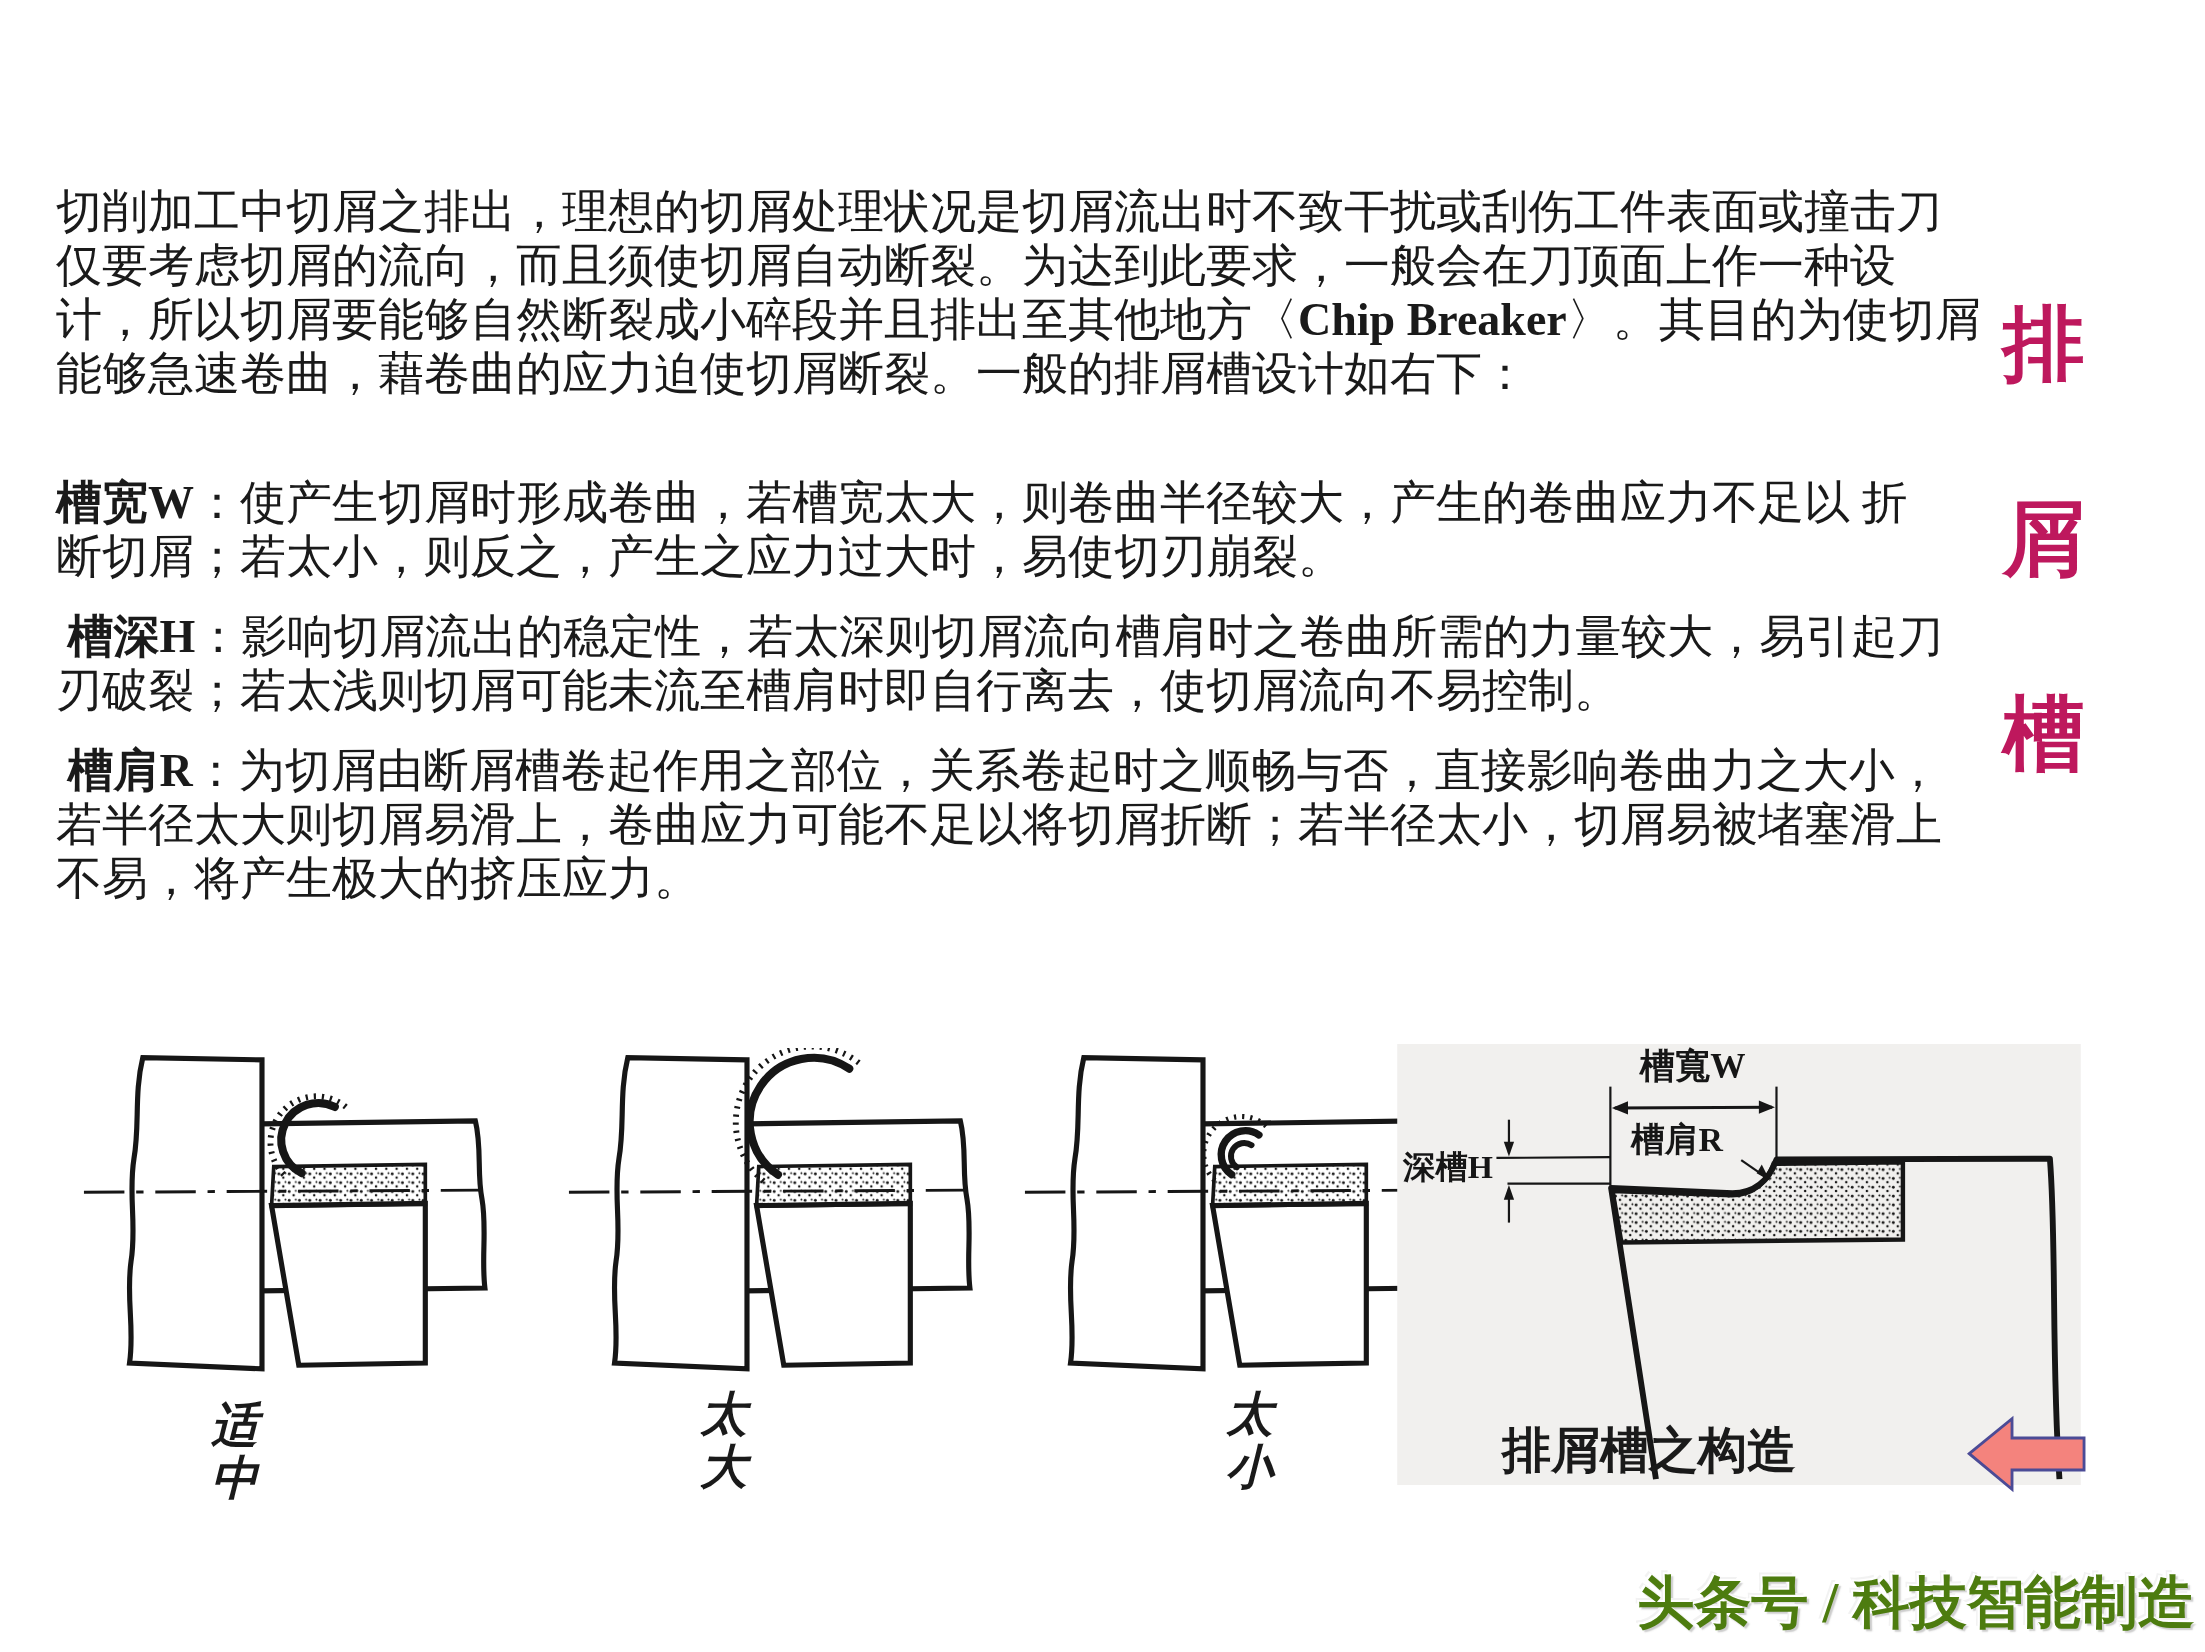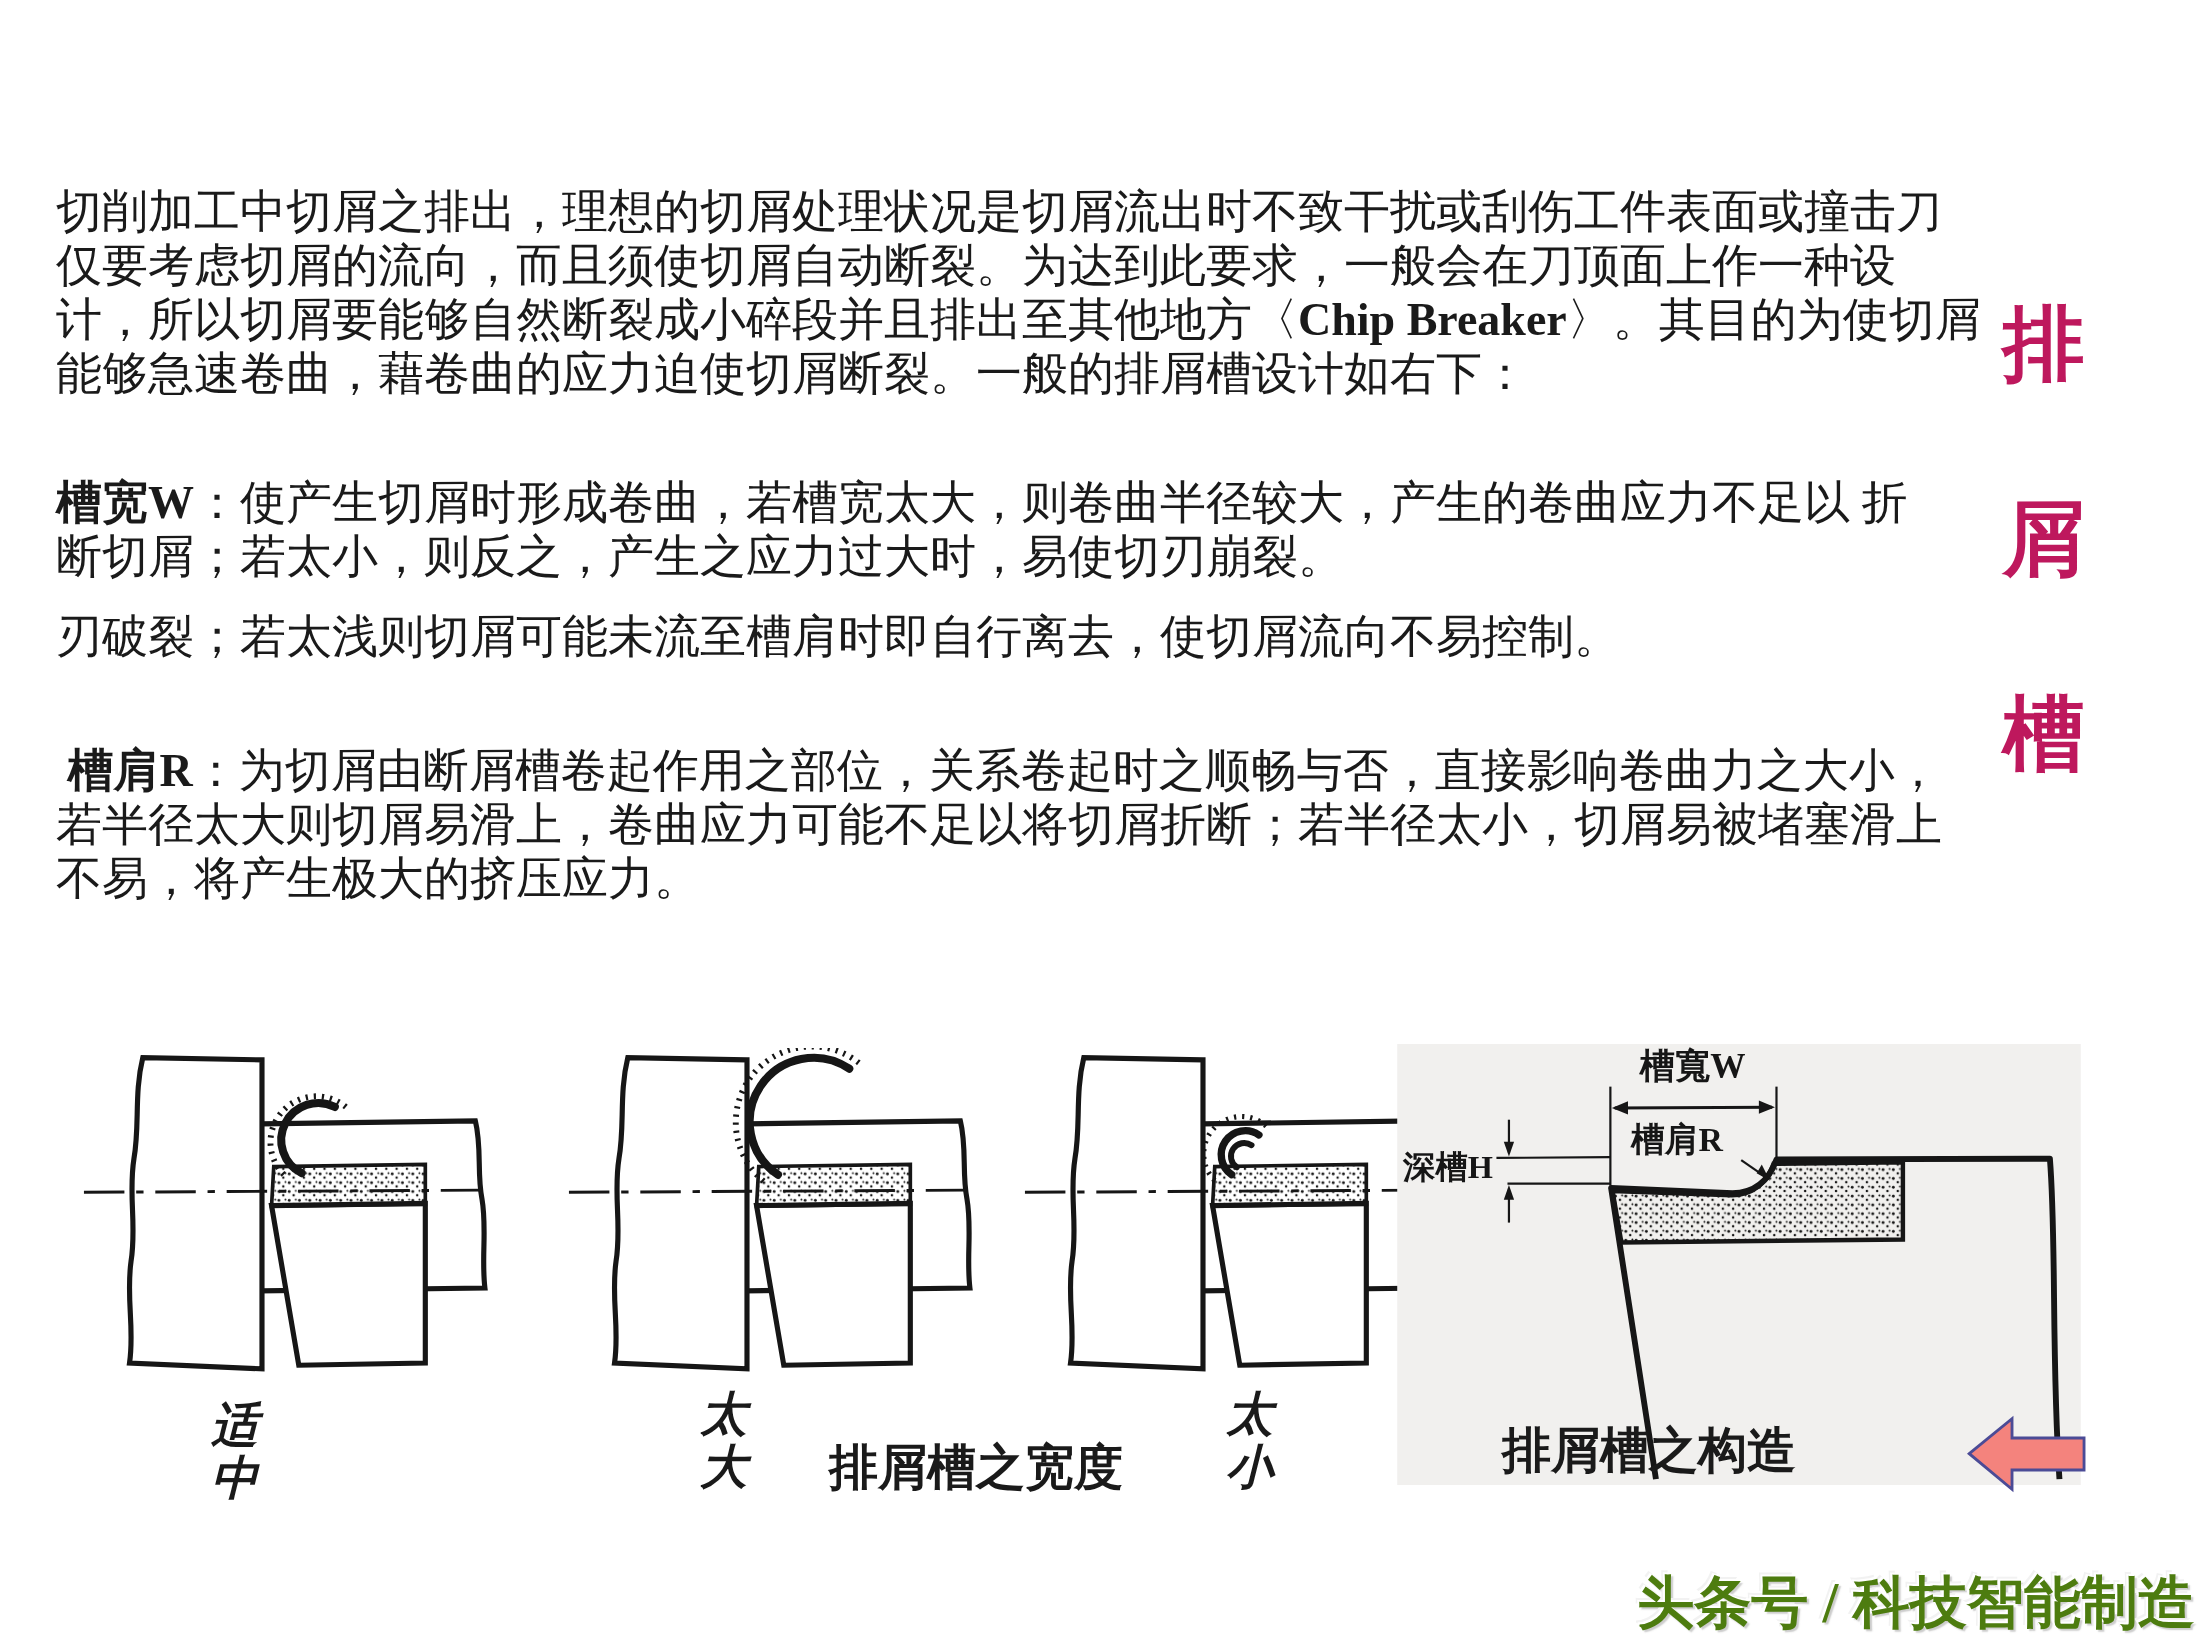--- a/index.html
+++ b/index.html
@@ -30,20 +30,21 @@
     <div class="pline"><span>计，所以切屑要能够自然断裂成小碎段并且排出至其他地方〈</span><span class="blabel">Chip Breaker</span><span>〉。其目的为使切屑</span></div>
     <div class="pline">能够急速卷曲，藉卷曲的应力迫使切屑断裂。一般的排屑槽设计如右下：</div>
   </div>
 
   <div class="textblock" style="top:476px;">
     <div class="pline"><span class="blabel">槽宽W</span><span>：使产生切屑时形成卷曲，若槽宽太大，则卷曲半径较大，产生的卷曲应力不足以 折</span></div>
     <div class="pline">断切屑；若太小，则反之，产生之应力过大时，易使切刃崩裂。</div>
   </div>
 
   <div class="textblock" style="top:610px;">
+    <div class="pline"><span class="blabel"> 槽深H</span><span>：影响切屑流出的稳定性，若太深则切屑流向槽肩时之卷曲所需的力量较大，易引起刀</span></div>
     <div class="pline">刃破裂；若太浅则切屑可能未流至槽肩时即自行离去，使切屑流向不易控制。</div>
   </div>
 
   <div class="textblock" style="top:744px;font-family:Liberation Serif, serif;">
     <div class="pline"><span class="blabel"> 槽肩R</span><span>：为切屑由断屑槽卷起作用之部位，关系卷起时之顺畅与否，直接影响卷曲力之大小，</span></div>
     <div class="pline">若半径太大则切屑易滑上，卷曲应力可能不足以将切屑折断；若半径太小，切屑易被堵塞滑上</div>
     <div class="pline">不易，将产生极大的挤压应力。</div>
   </div>
 
   <div class="side-title" style="color:#be185d;">排屑槽</div>
@@ -164,21 +165,20 @@
       <polygon points="152,153 145,133 159,133" fill="#161616"></polygon>
       <path d="M150 190 L290 190" stroke="#161616" stroke-width="3" fill="none"></path>
       <path d="M152 243 L152 197" stroke="#161616" stroke-width="3" fill="none"></path>
       <polygon points="152,192 145,212 159,212" fill="#161616"></polygon>
       <text x="8" y="182" font-size="44" font-weight="600" fill="#161616">深槽H</text>
     </g>
   </svg>
 
   <div class="vcap" style="left:208px;top:1399px;">适中</div>
   <div class="vcap" style="left:697px;top:1388px;">太大</div>
-  <div class="hcap" style="left:829px;top:1435px;">排屑槽之宽度</div>
   <div class="vcap" style="left:1223px;top:1388px;">太小</div>
   <div class="hcap" style="left:1502px;top:1418px;">排屑槽之构造</div>
 
   <svg class="dsvg" style="left:1965px;top:1413px;" width="124" height="82" viewBox="0 0 170 115">
     <polygon points="4,57 64,8 64,35 165,35 165,80 64,80 64,107" fill="#f4837d" stroke="#4b4b96" stroke-width="4" stroke-linejoin="miter"></polygon>
   </svg>
 
   <div class="watermark">头条号 / 科技智能制造</div>
 
 </div>

